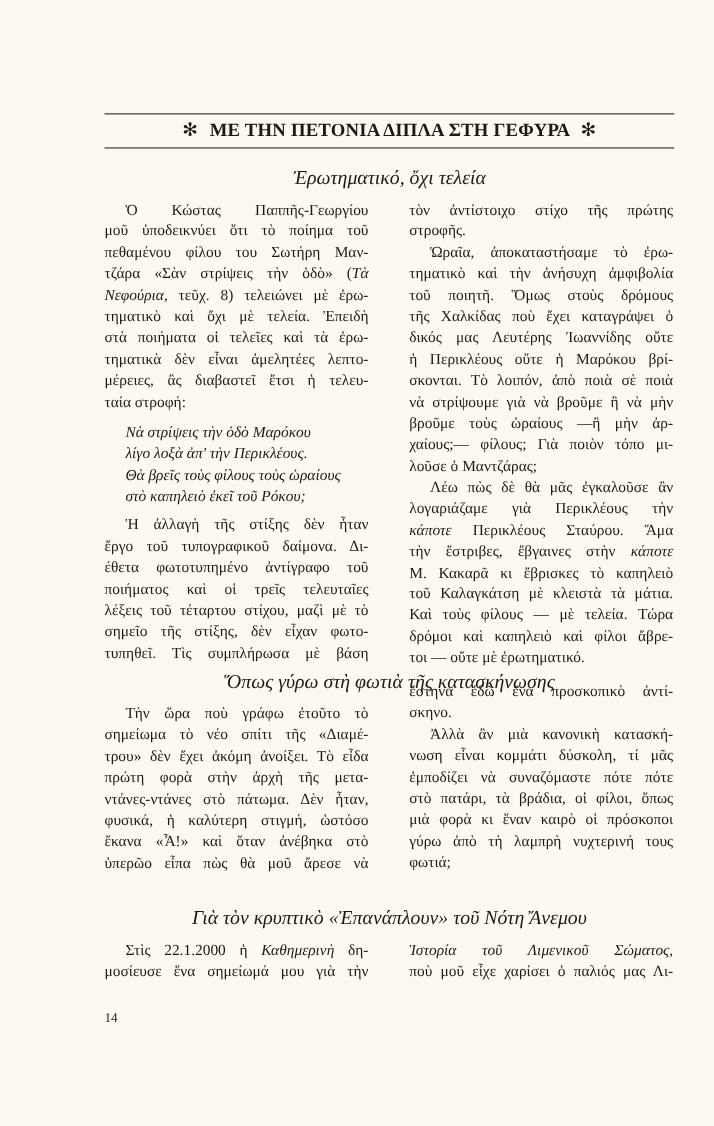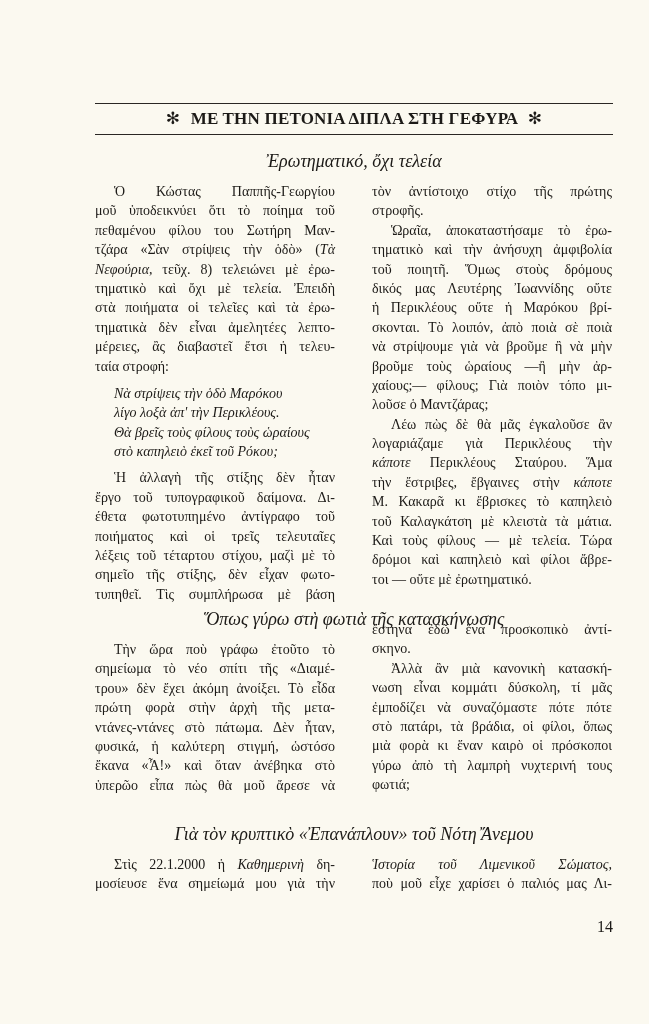--- a/index.html
+++ b/index.html
@@ -91,22 +91,22 @@
     display: block;
     white-space: nowrap;
     height: 19.4px;
   }
   em { font-style: italic; }
   .page-number {
     position: absolute;
     top: 918px;
     left: 0;
     width: 518px;
-    text-align: right;
-    font-size: 16px;
+    text-align: left;
+    font-size: 12px;
   }
 </style>
 </head>
 <body>
 
 <div class="page">
 
   <div class="rule top"></div>
   <div class="running-head">
     <span class="star">✻</span>
@@ -149,20 +149,21 @@
 
   <div class="col right" style="top:182px;">
     <p>
       <span class="line">τὸν ἀντίστοιχο στίχο τῆς πρώτης</span>
       <span class="line last">στροφῆς.</span>
     </p>
     <p>
       <span class="line indent">Ὡραῖα, ἀποκαταστήσαμε τὸ ἐρω-</span>
       <span class="line">τηματικὸ καὶ τὴν ἀνήσυχη ἀμφιβολία</span>
       <span class="line">τοῦ ποιητῆ. Ὅμως στοὺς δρόμους</span>
+      <span class="line">τῆς Χαλκίδας ποὺ ἔχει καταγράψει ὁ</span>
       <span class="line">δικός μας Λευτέρης Ἰωαννίδης οὔτε</span>
       <span class="line">ἡ Περικλέους οὔτε ἡ Μαρόκου βρί-</span>
       <span class="line">σκονται. Τὸ λοιπόν, ἀπὸ ποιὰ σὲ ποιὰ</span>
       <span class="line">νὰ στρίψουμε γιὰ νὰ βροῦμε ἢ νὰ μὴν</span>
       <span class="line">βροῦμε τοὺς ὡραίους —ἢ μὴν ἀρ-</span>
       <span class="line">χαίους;— φίλους; Γιὰ ποιὸν τόπο μι-</span>
       <span class="line last">λοῦσε ὁ Μαντζάρας;</span>
     </p>
     <p>
       <span class="line indent">Λέω πὼς δὲ θὰ μᾶς ἐγκαλοῦσε ἂν</span>

